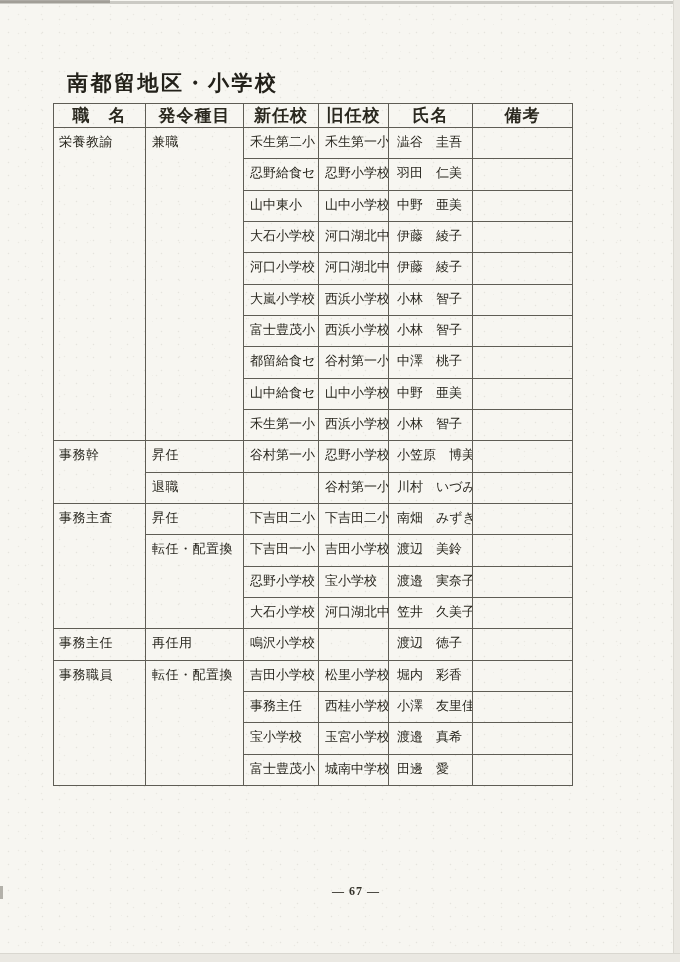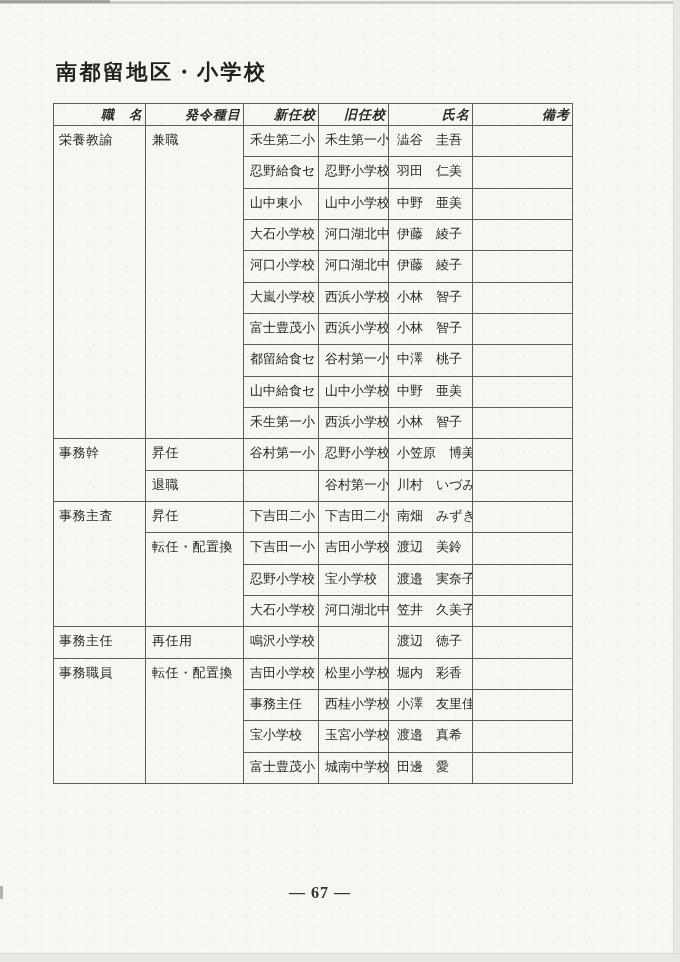--- a/index.html
+++ b/index.html
@@ -18,56 +18,56 @@
     color:#29271f;
   }
   
   .edge-top{position:absolute;top:1px;left:0;width:100%;height:3px;background:#a8a69f;opacity:.55;}
   .edge-top-left{position:absolute;top:0;left:0;width:110px;height:3px;background:#8e8c85;opacity:.7;}
   .edge-right{position:absolute;top:0;right:0;width:6px;height:100%;background:#eae8e2;border-left:1px solid #dcdad3;}
   .edge-bottom{position:absolute;bottom:0;left:0;width:100%;height:8px;background:#eae8e2;border-top:1px solid #d9d7d0;}
   .mark-left{position:absolute;left:0;top:886px;width:3px;height:13px;background:#b3b1aa;}
 
   .title{
-    position:absolute;left:55px;top:57px;margin:1px;
+    position:absolute;left:55px;top:57px;margin:12px;
     font-size:21px;font-weight:bold;letter-spacing:2.5px;
     color:#23211a;
   }
 
   table.personnel{
     position:absolute;left:53px;top:103px;
     width:519px;table-layout:fixed;
     border-collapse:collapse;
     font-size:13px;
   }
   col.c1{width:92px}col.c2{width:98px}col.c3{width:75px}
   col.c4{width:70px}col.c5{width:84px}col.c6{width:100px}
   .personnel th,.personnel td{
     border:1px solid #5f5d55;
     box-sizing:border-box;
     overflow:hidden;white-space:nowrap;
   }
   .personnel th{
     height:22px;padding:0 2px;
-    font-size:13px;font-weight:bold;letter-spacing:1px;
-    text-align:right;vertical-align:middle;color:#2a281f;font-style:italic;
+    font-size:17px;font-weight:bold;letter-spacing:1px;
+    text-align:center;vertical-align:middle;color:#2a281f;
   }
   .personnel td{
     height:31.33px;
     padding:7px 2px 0 6px;
     vertical-align:top;text-align:left;
     line-height:14px;color:#29271f;
   }
   td.c-pos{padding-left:5px;letter-spacing:0.5px;margin-top:22px;}
   td.c-type{padding-left:6px;letter-spacing:0.5px;}
   td.c-name{padding-left:8px;}
 
   .page-number{
     position:absolute;left:260px;top:884px;width:120px;
-    text-align:center;font-size:16px;font-weight:bold;letter-spacing:1px;
+    text-align:right;font-size:12px;font-weight:bold;letter-spacing:1px;
     color:#35332b;
   }
 </style>
 </head>
 <body>
 
 <div class="page">
   <div class="edge-top"></div>
   <div class="edge-top-left"></div>
   <div class="edge-right"></div>

